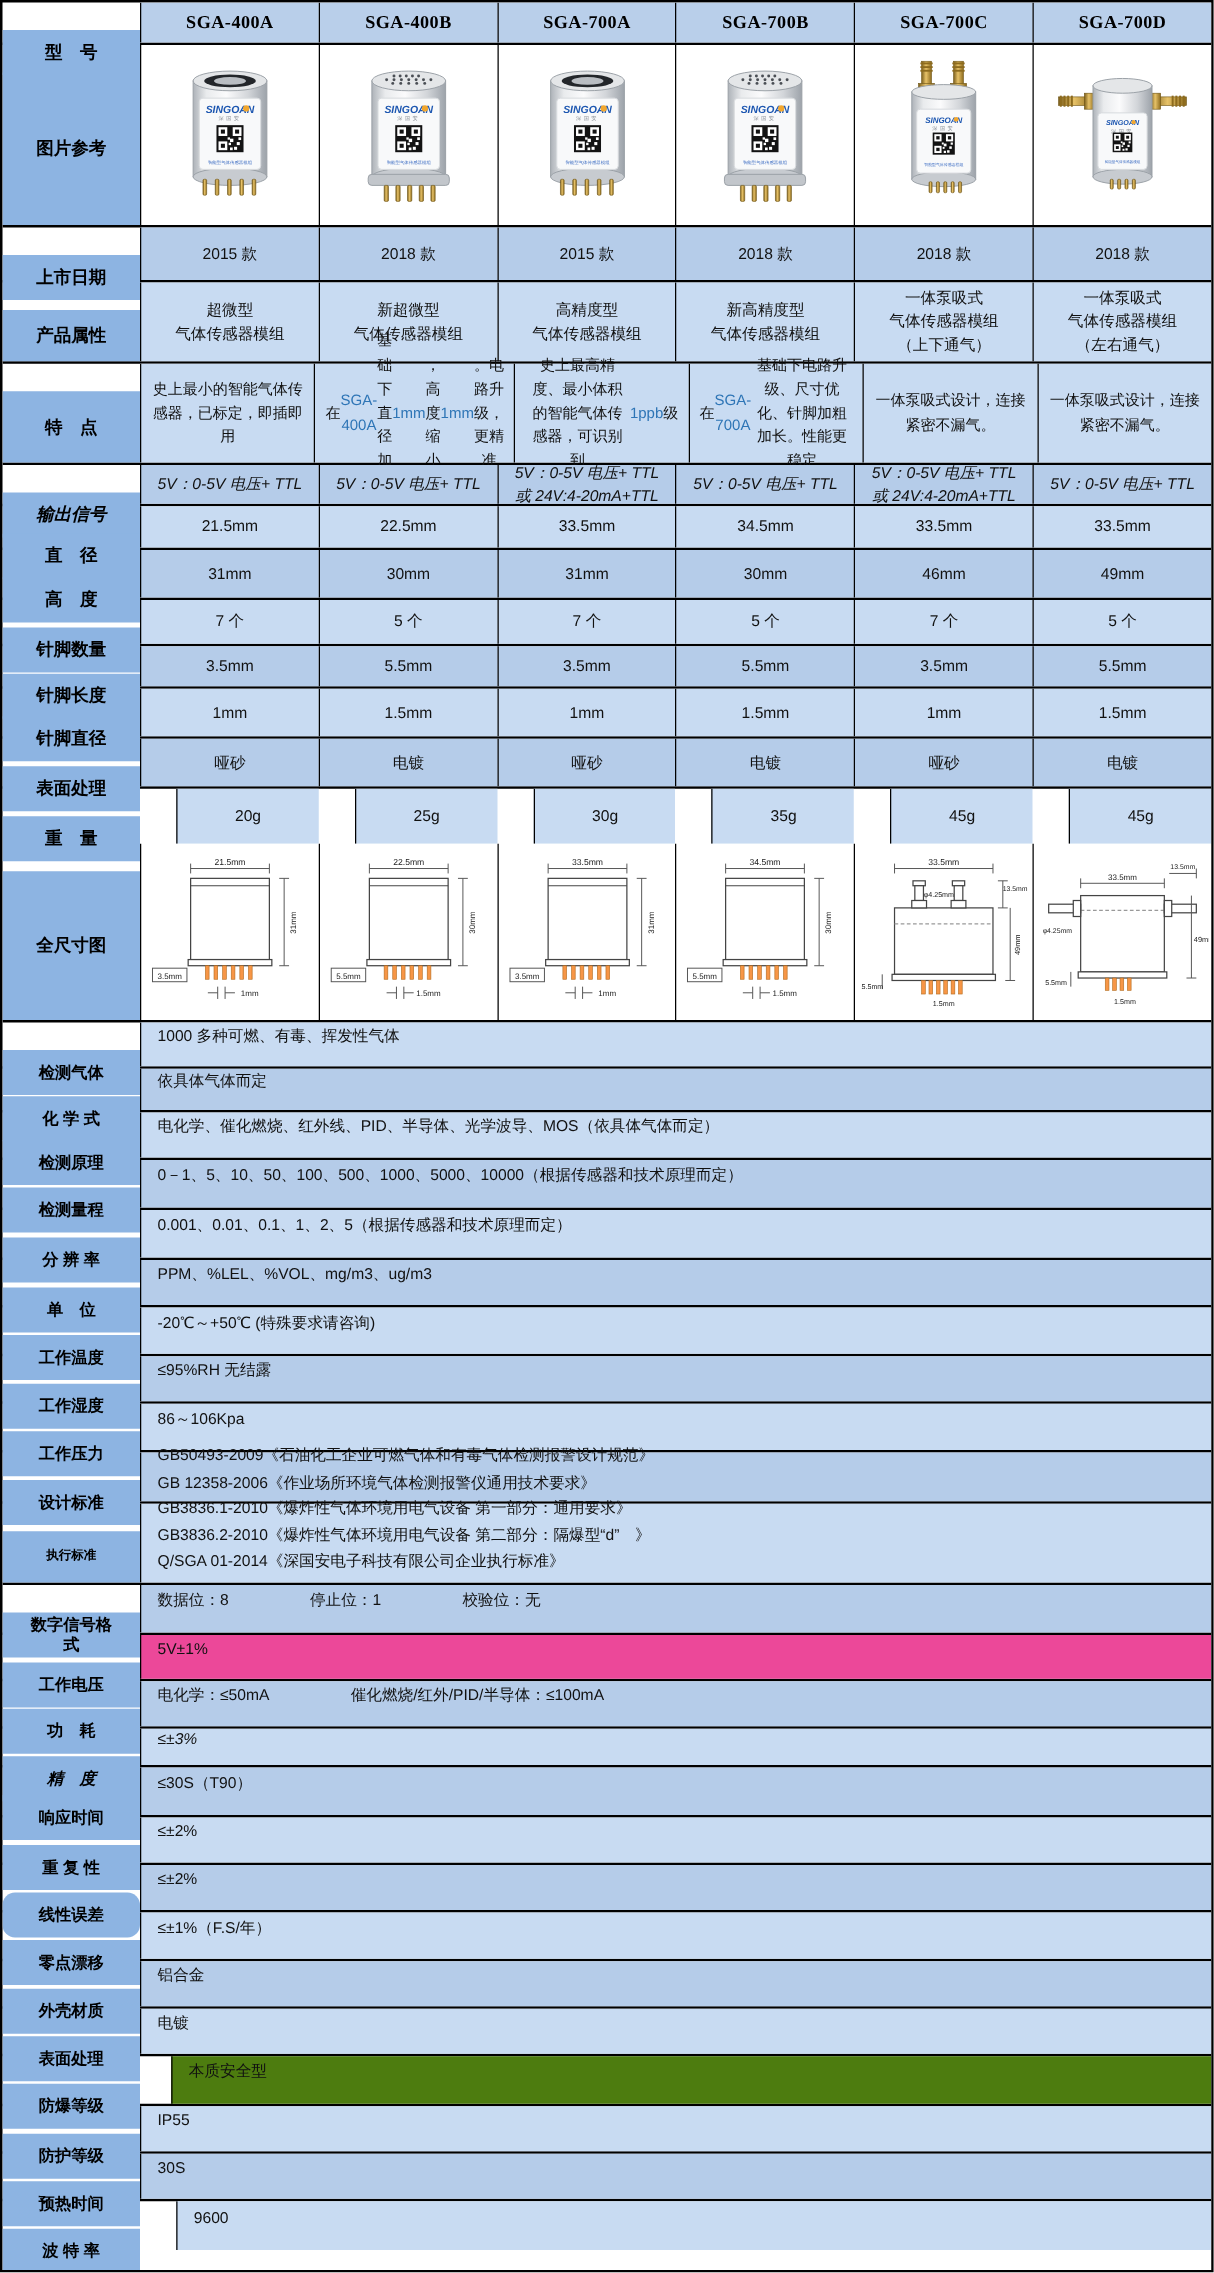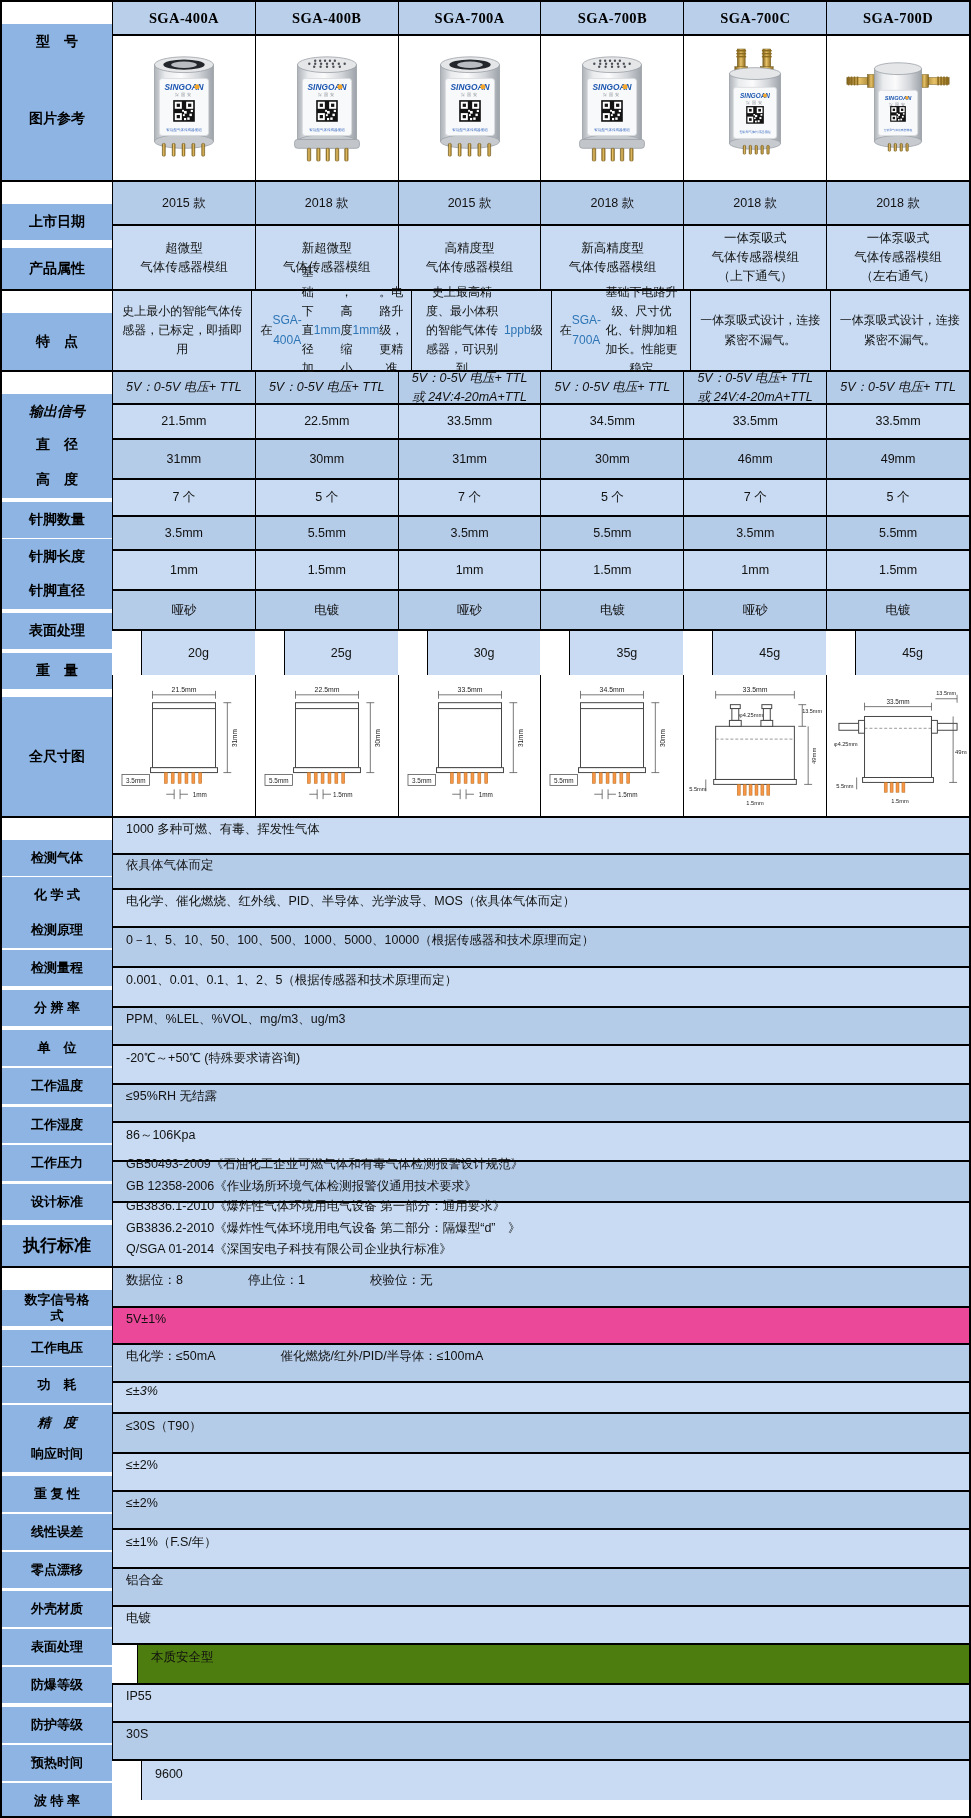--- a/index.html
+++ b/index.html
@@ -752,21 +752,21 @@
       <div class="row" style="height: 39px;">
         <div class="lab" style="font-size: 13px;">工作压力</div>
         <div class="val" style="background: rgb(200, 219, 242);">86～106Kpa</div>
       </div>
       <div class="row" style="height: 41px;">
         <div class="lab" style="font-size: 13px;">设计标准</div>
         <div class="val" style="background: rgb(181, 204, 233); line-height: 1.75;">GB50493-2009《石油化工企业可燃气体和有毒气体检测报警设计规范》
 GB 12358-2006《作业场所环境气体检测报警仪通用技术要求》</div>
       </div>
       <div class="row" style="height: 65px;">
-        <div class="lab" style="font-size: 17px;">执行标准</div>
+        <div class="lab" style="font-size: 10px;">执行标准</div>
         <div class="val" style="background: rgb(200, 219, 242); line-height: 1.75;">GB3836.1-2010《爆炸性气体环境用电气设备 第一部分：通用要求》
 GB3836.2-2010《爆炸性气体环境用电气设备 第二部分：隔爆型“d”　》
 Q/SGA 01-2014《深国安电子科技有限公司企业执行标准》</div>
       </div>
       <div class="row" style="height: 40px;">
         <div class="lab" style="font-size: 13px;">数字信号格式</div>
         <div class="val" style="background: rgb(181, 204, 233);"><span class="part">数据位：8</span><span class="part">停止位：1</span><span class="part">校验位：无</span></div>
       </div>
       <div class="row" style="height: 37px;">
         <div class="lab" style="font-size: 13px;">工作电压</div>
@@ -782,21 +782,21 @@
       </div>
       <div class="row" style="height: 40px;">
         <div class="lab" style="font-size: 13px;">响应时间</div>
         <div class="val" style="background: rgb(181, 204, 233);">≤30S（T90）</div>
       </div>
       <div class="row" style="height: 38px;">
         <div class="lab" style="font-size: 13px;">重 复 性</div>
         <div class="val" style="background: rgb(200, 219, 242);">≤±2%</div>
       </div>
       <div class="row" style="height: 38px;">
-        <div class="lab" style="font-size: 13px;">线性误差</div>
+        <div class="lab" style="font-size: 13px; border-radius: 10px;">线性误差</div>
         <div class="val" style="background: rgb(181, 204, 233);">≤±2%</div>
       </div>
       <div class="row" style="height: 39px;">
         <div class="lab" style="font-size: 13px;">零点漂移</div>
         <div class="val" style="background: rgb(200, 219, 242);">≤±1%（F.S/年）</div>
       </div>
       <div class="row" style="height: 38px;">
         <div class="lab" style="font-size: 13px;">外壳材质</div>
         <div class="val" style="background: rgb(181, 204, 233);">铝合金</div>
       </div>

